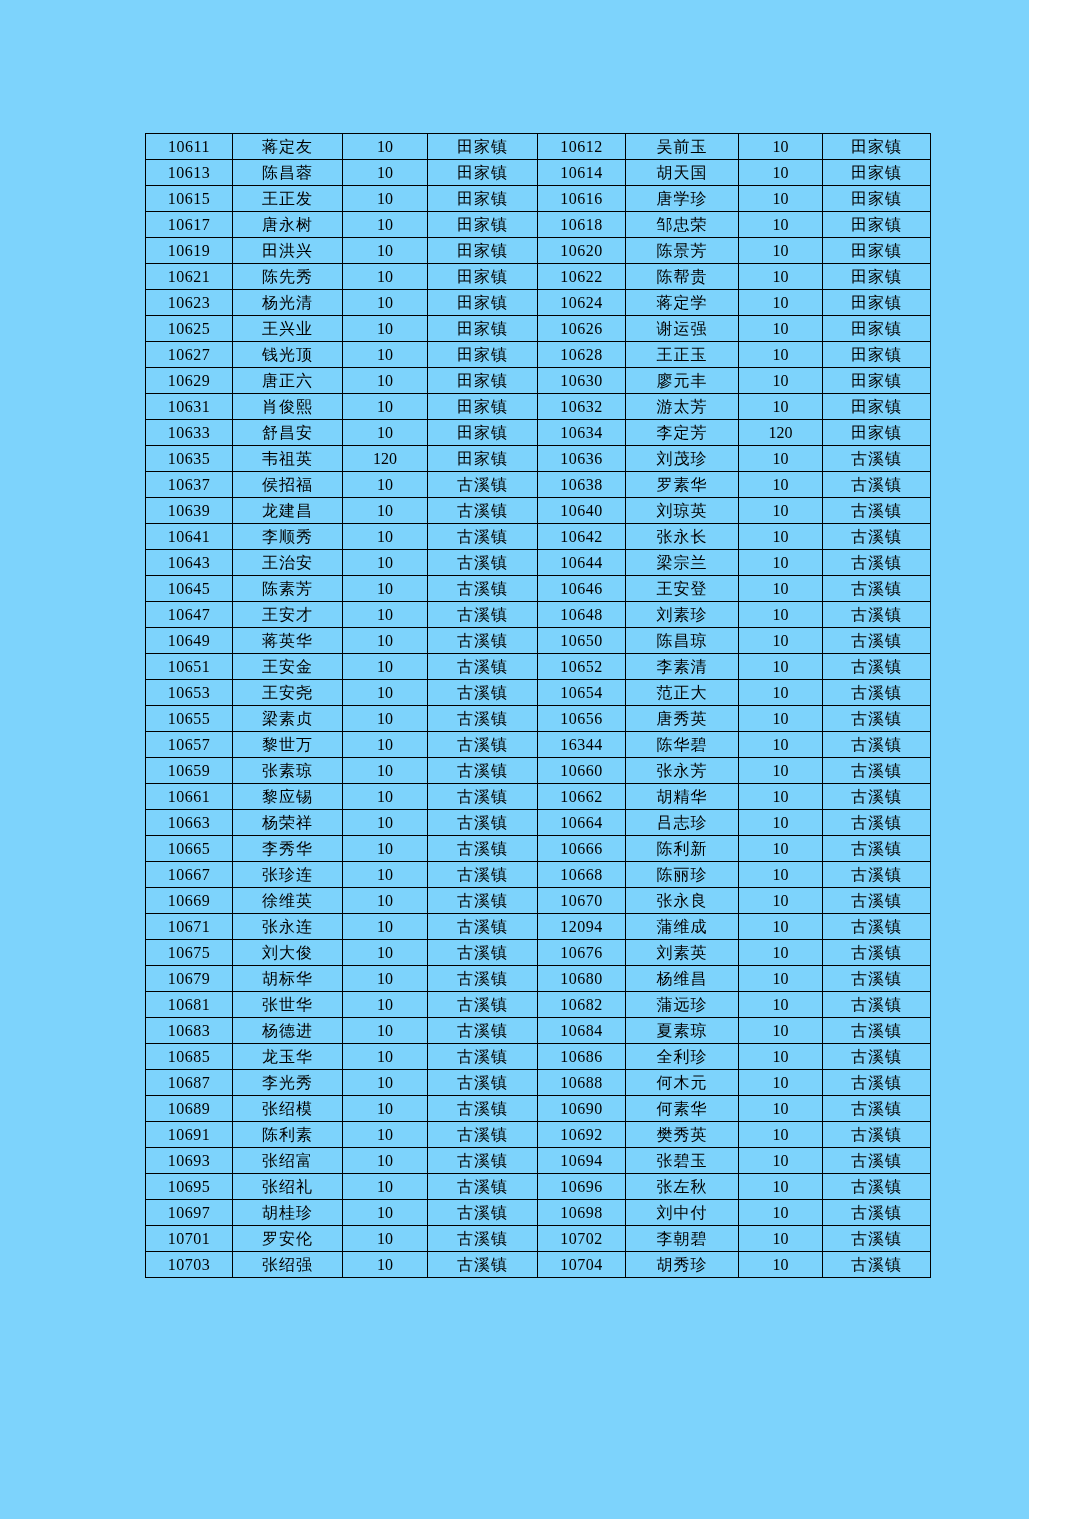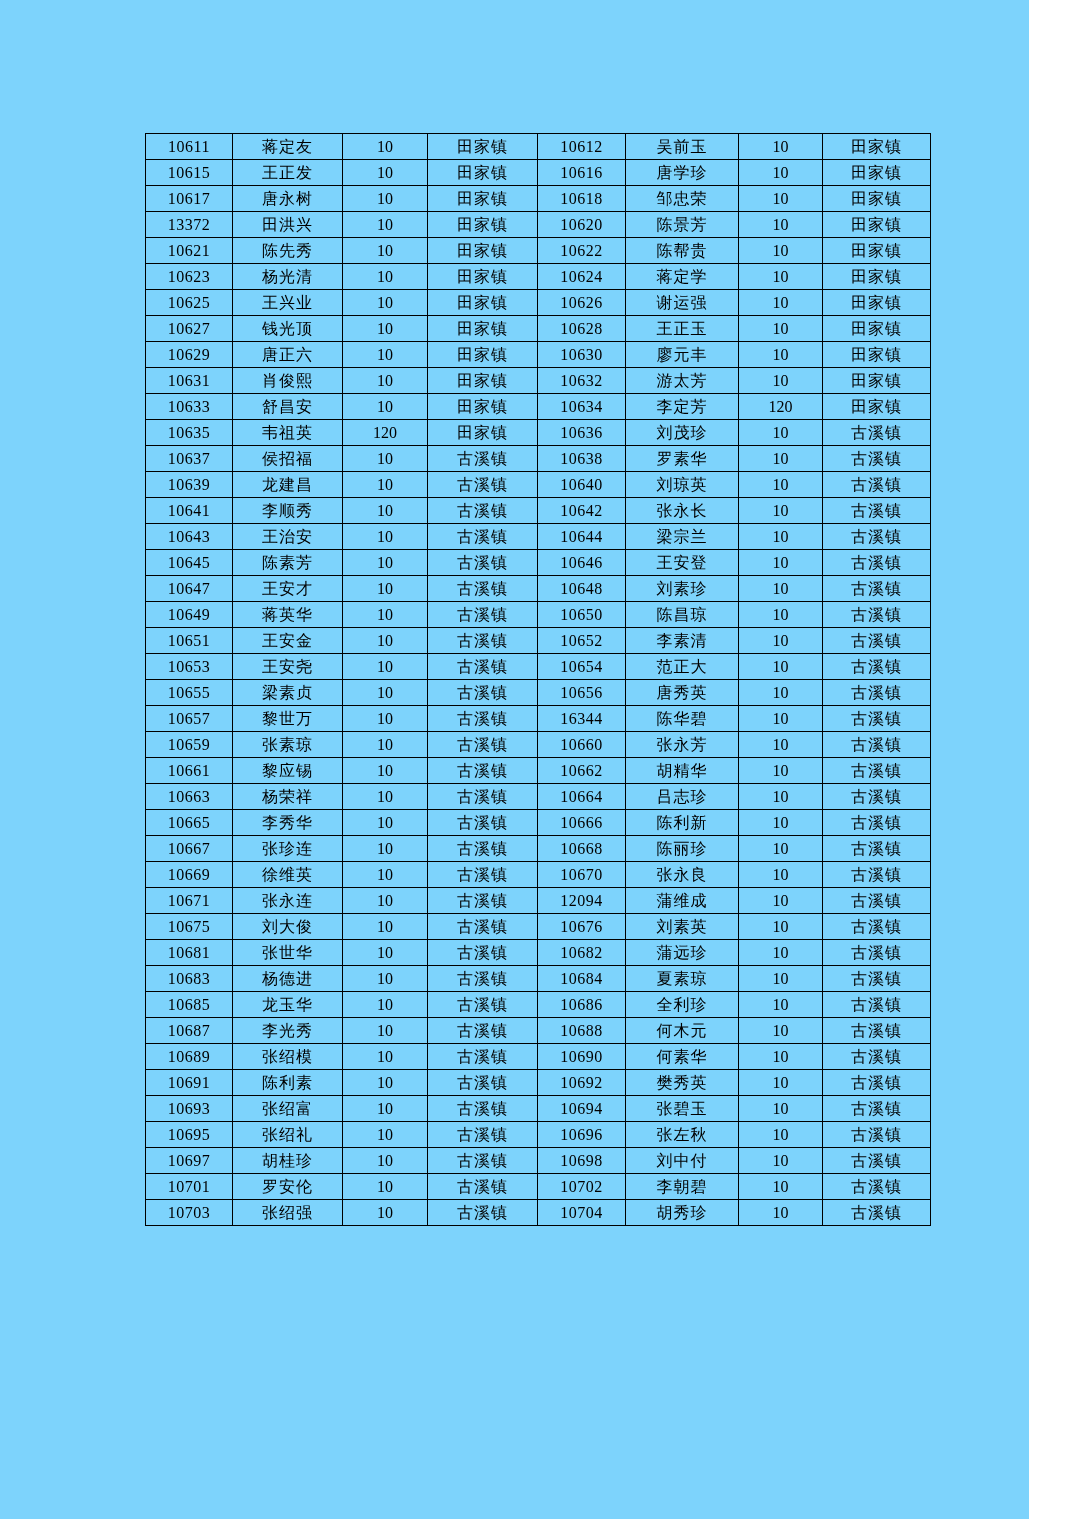--- a/index.html
+++ b/index.html
@@ -61,41 +61,51 @@
           <td class="col-id">10611</td>
           <td class="col-name">蒋定友</td>
           <td class="col-amount">10</td>
           <td class="col-town">田家镇</td>
           <td class="col-id">10612</td>
           <td class="col-name">吴前玉</td>
           <td class="col-amount">10</td>
           <td class="col-town">田家镇</td>
         </tr>
         <tr>
+          <td class="col-id">10613</td>
+          <td class="col-name">陈昌蓉</td>
+          <td class="col-amount">10</td>
+          <td class="col-town">田家镇</td>
+          <td class="col-id">10614</td>
+          <td class="col-name">胡天国</td>
+          <td class="col-amount">10</td>
+          <td class="col-town">田家镇</td>
+        </tr>
+        <tr>
           <td class="col-id">10615</td>
           <td class="col-name">王正发</td>
           <td class="col-amount">10</td>
           <td class="col-town">田家镇</td>
           <td class="col-id">10616</td>
           <td class="col-name">唐学珍</td>
           <td class="col-amount">10</td>
           <td class="col-town">田家镇</td>
         </tr>
         <tr>
           <td class="col-id">10617</td>
           <td class="col-name">唐永树</td>
           <td class="col-amount">10</td>
           <td class="col-town">田家镇</td>
           <td class="col-id">10618</td>
           <td class="col-name">邹忠荣</td>
           <td class="col-amount">10</td>
           <td class="col-town">田家镇</td>
         </tr>
         <tr>
-          <td class="col-id">13372</td>
+          <td class="col-id">10619</td>
           <td class="col-name">田洪兴</td>
           <td class="col-amount">10</td>
           <td class="col-town">田家镇</td>
           <td class="col-id">10620</td>
           <td class="col-name">陈景芳</td>
           <td class="col-amount">10</td>
           <td class="col-town">田家镇</td>
         </tr>
         <tr>
           <td class="col-id">10621</td>
@@ -357,20 +367,30 @@
           <td class="col-amount">10</td>
           <td class="col-town">古溪镇</td>
         </tr>
         <tr>
           <td class="col-id">10675</td>
           <td class="col-name">刘大俊</td>
           <td class="col-amount">10</td>
           <td class="col-town">古溪镇</td>
           <td class="col-id">10676</td>
           <td class="col-name">刘素英</td>
+          <td class="col-amount">10</td>
+          <td class="col-town">古溪镇</td>
+        </tr>
+        <tr>
+          <td class="col-id">10679</td>
+          <td class="col-name">胡标华</td>
+          <td class="col-amount">10</td>
+          <td class="col-town">古溪镇</td>
+          <td class="col-id">10680</td>
+          <td class="col-name">杨维昌</td>
           <td class="col-amount">10</td>
           <td class="col-town">古溪镇</td>
         </tr>
         <tr>
           <td class="col-id">10681</td>
           <td class="col-name">张世华</td>
           <td class="col-amount">10</td>
           <td class="col-town">古溪镇</td>
           <td class="col-id">10682</td>
           <td class="col-name">蒲远珍</td>

